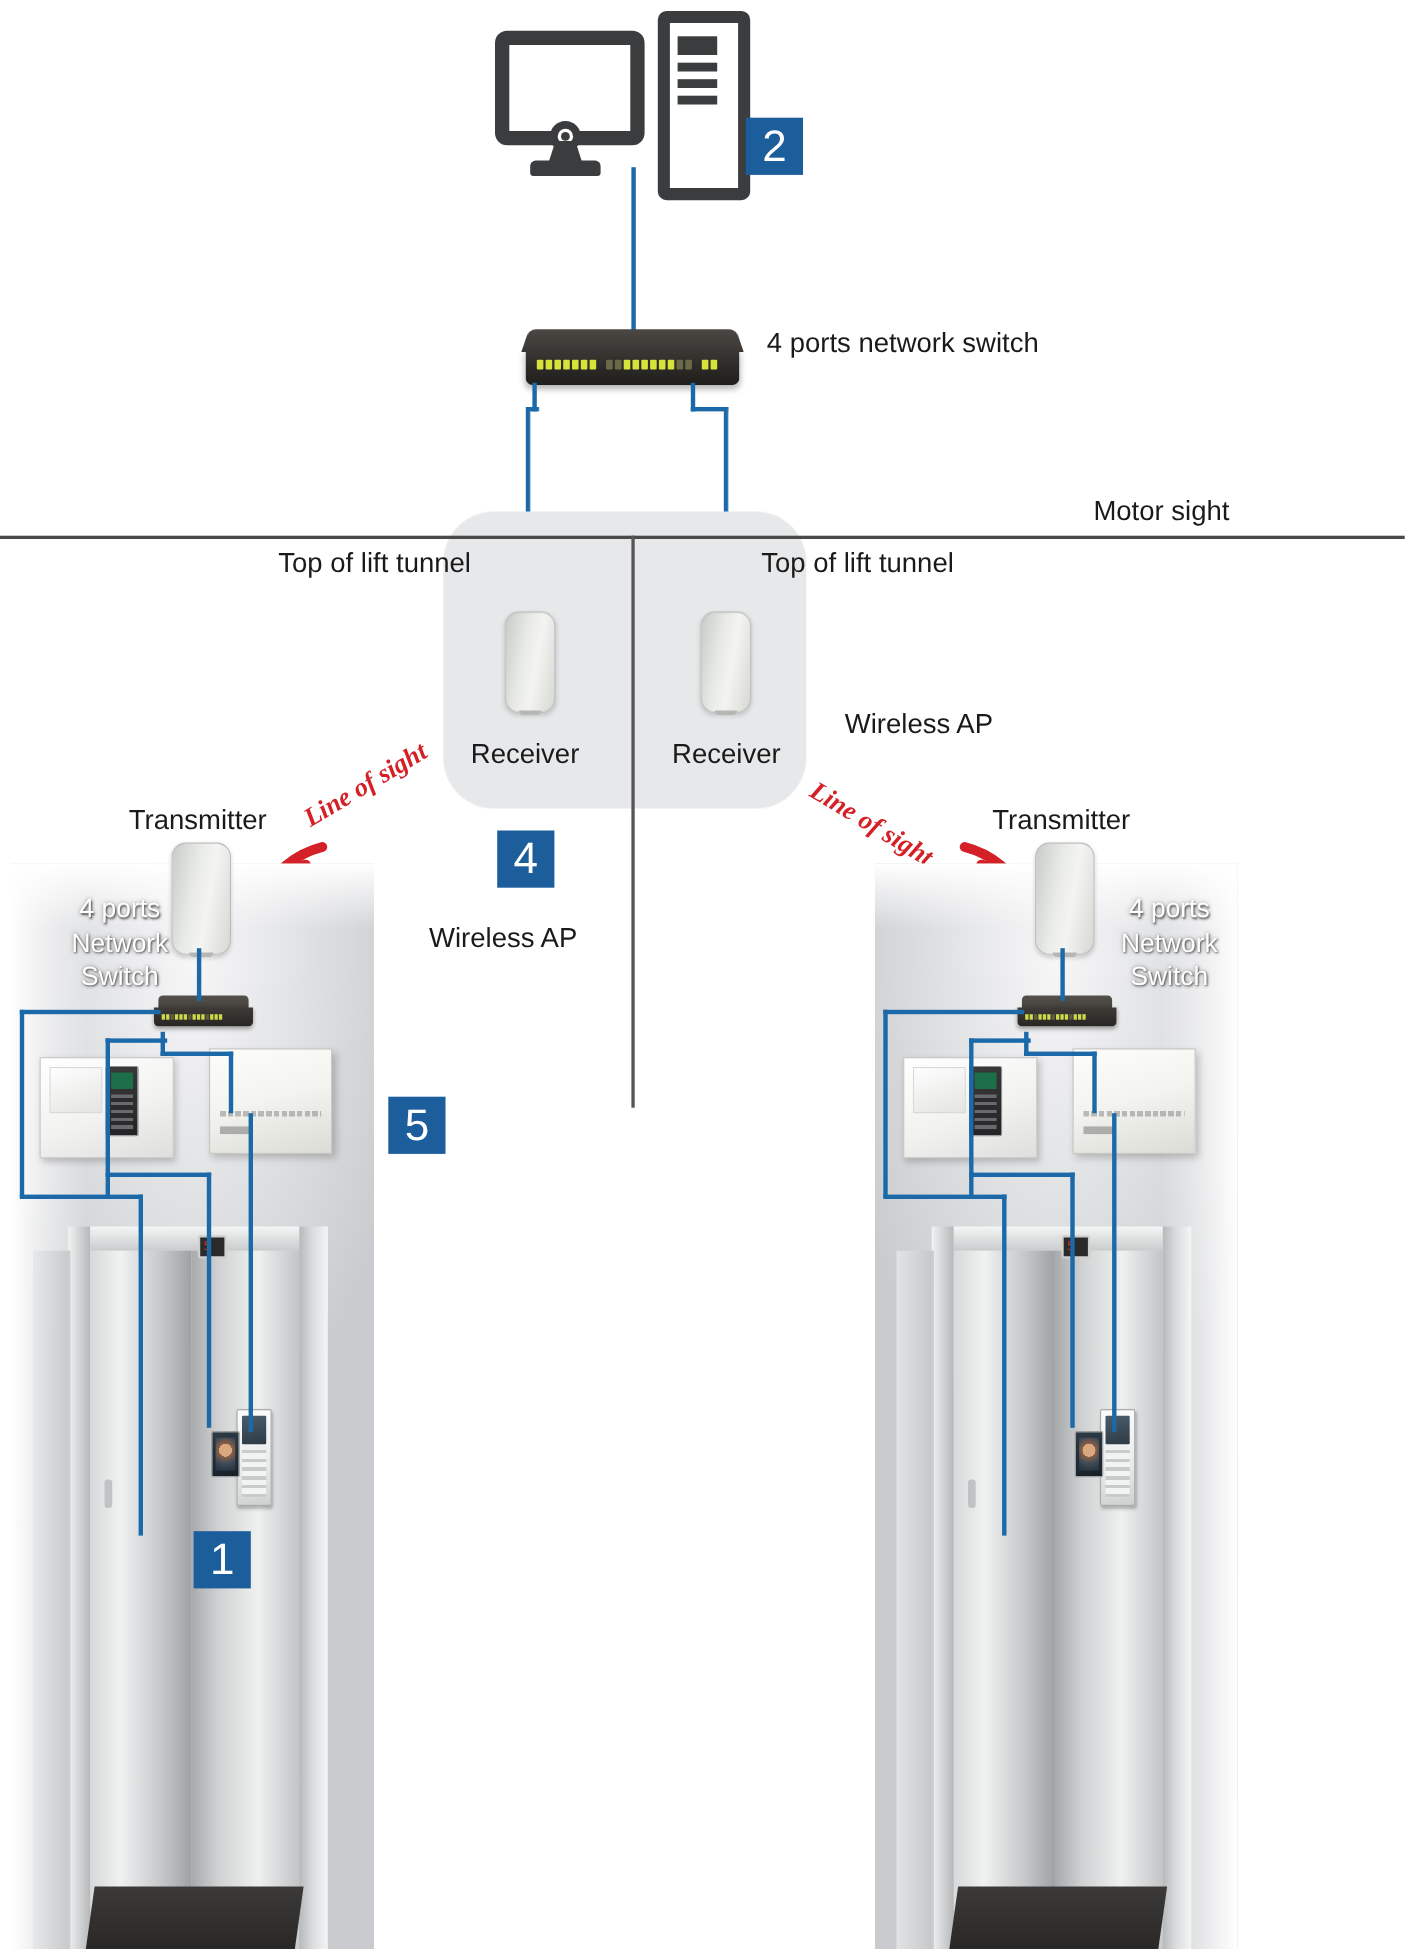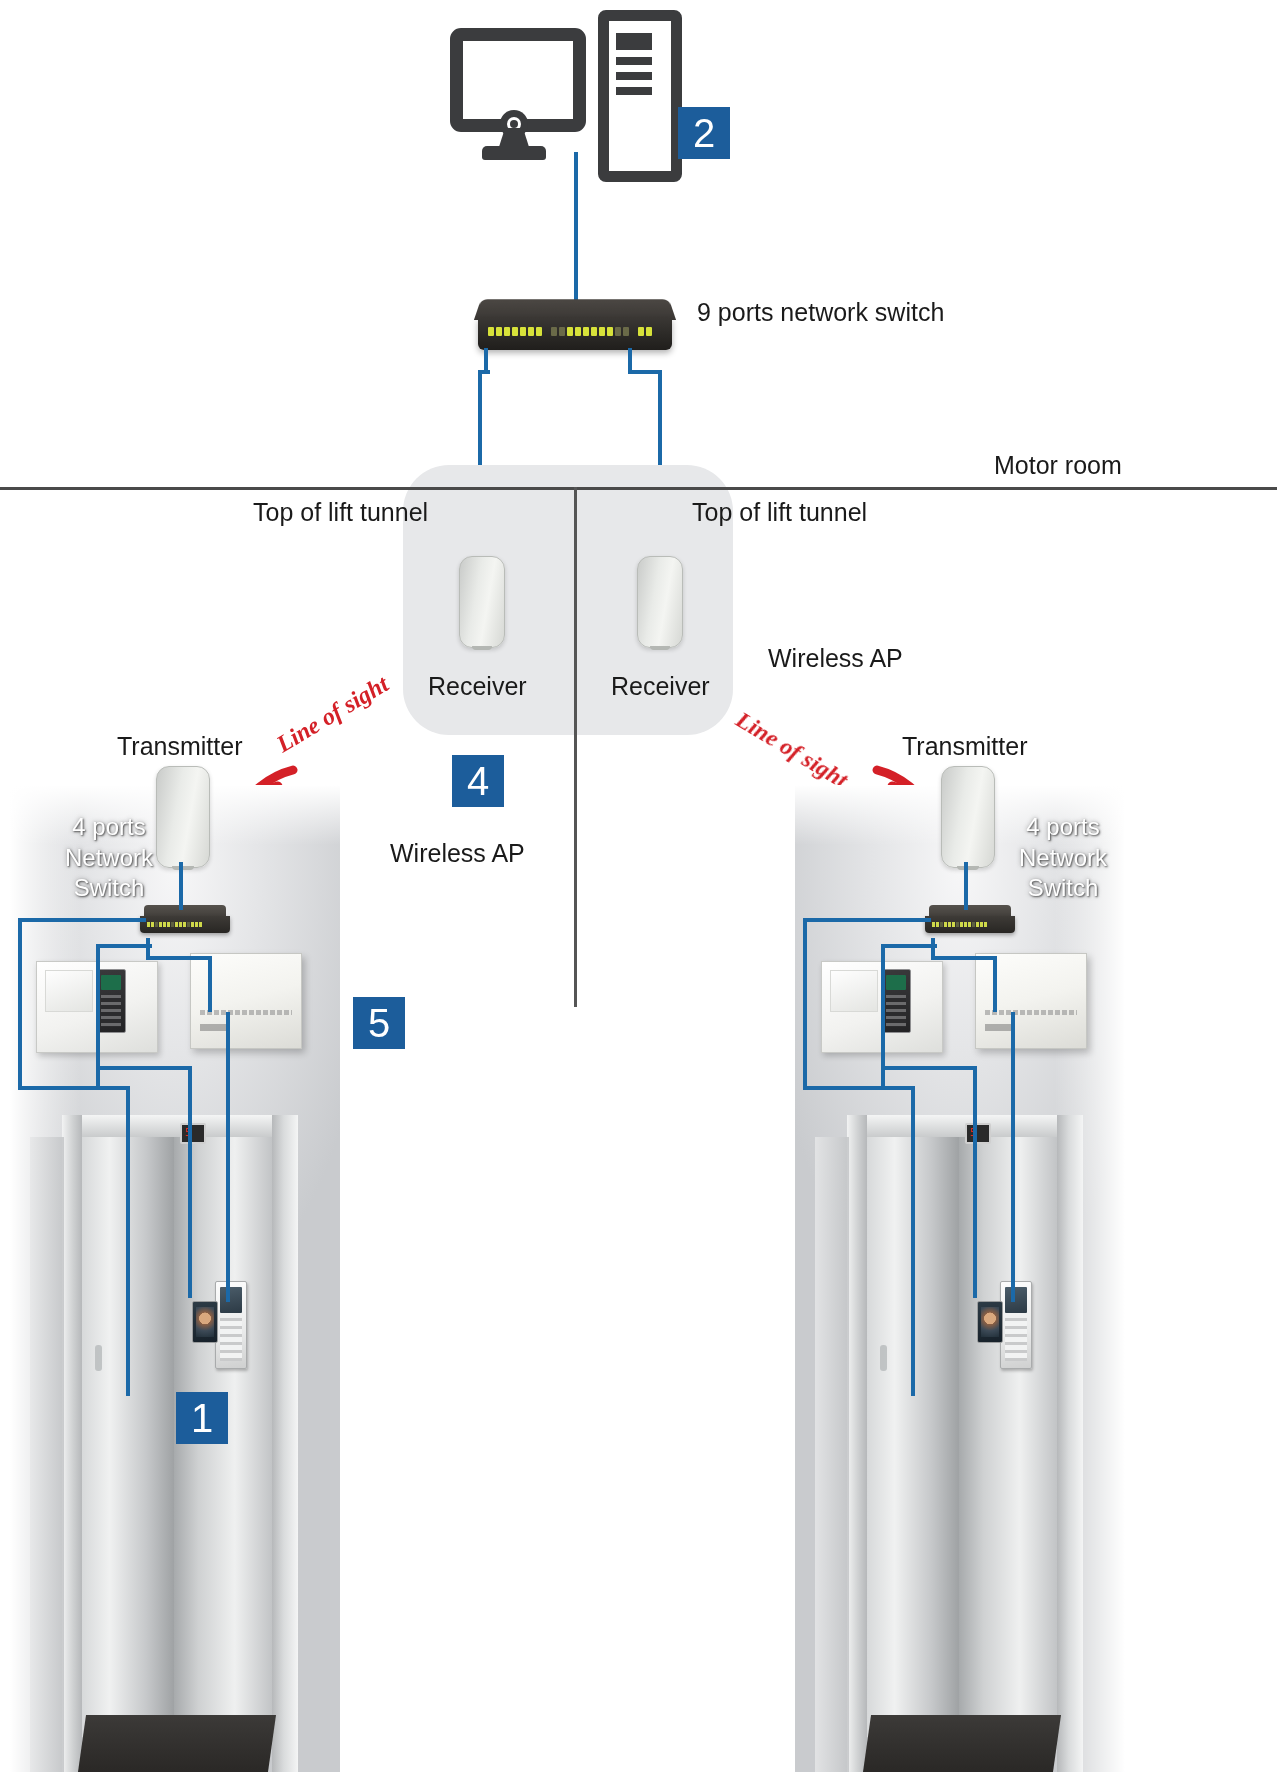--- a/index.html
+++ b/index.html
@@ -223,36 +223,36 @@
           <div class="led"></div>
         <div class="led dim"></div>
           <div class="led dim"></div>
         <div class="led gap"></div>
           <div class="led"></div>
           <div class="led"></div>
       </div>
     </div>
   </div>
 
-  <div class="lbl" style="left:697px;top:299px;">9 ports network switch</div>
+  <div class="lbl" style="left:697px;top:299px;">4 ports network switch</div>
 
   <div class="wire wirev" style="left:484px;top:348px;height:26px;"></div>
   <div class="wire wireh" style="left:478px;top:370px;width:12px;"></div>
   <div class="wire wirev" style="left:478px;top:370px;height:190px;"></div>
 
   <div class="wire wirev" style="left:628px;top:348px;height:26px;"></div>
   <div class="wire wireh" style="left:628px;top:370px;width:34px;"></div>
   <div class="wire wirev" style="left:658px;top:370px;height:190px;"></div>
 
   <div class="mrpanel" style="left:403px;top:465px;width:330px;height:270px;"></div>
 
   <div class="hrule" style="top:487px;"></div>
   <div class="vrule" style="left:574px;top:487px;height:520px;"></div>
 
-  <div class="lbl" style="left:994px;top:452px;">Motor room</div>
+  <div class="lbl" style="left:994px;top:452px;">Motor sight</div>
   <div class="lbl" style="left:253px;top:499px;">Top of lift tunnel</div>
   <div class="lbl" style="left:692px;top:499px;">Top of lift tunnel</div>
 
   <div class="ap" style="left:459px;top:556px;width:44px;height:90px;"></div>
   <div class="ap" style="left:637px;top:556px;width:44px;height:90px;"></div>
 
   <div class="lbl" style="left:428px;top:673px;">Receiver</div>
   <div class="lbl" style="left:611px;top:673px;">Receiver</div>
 
   <div class="lbl" style="left:768px;top:645px;">Wireless AP</div>

